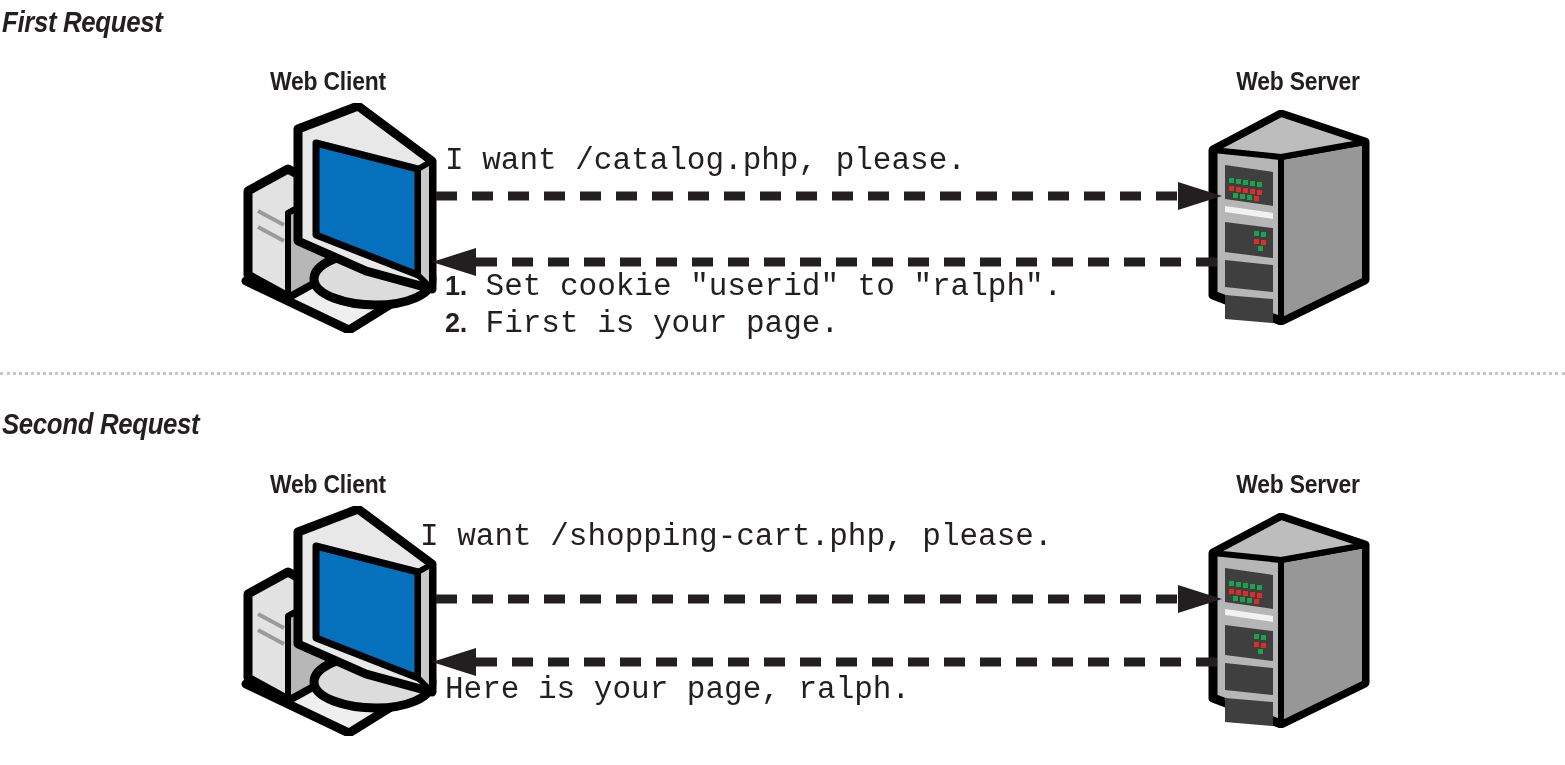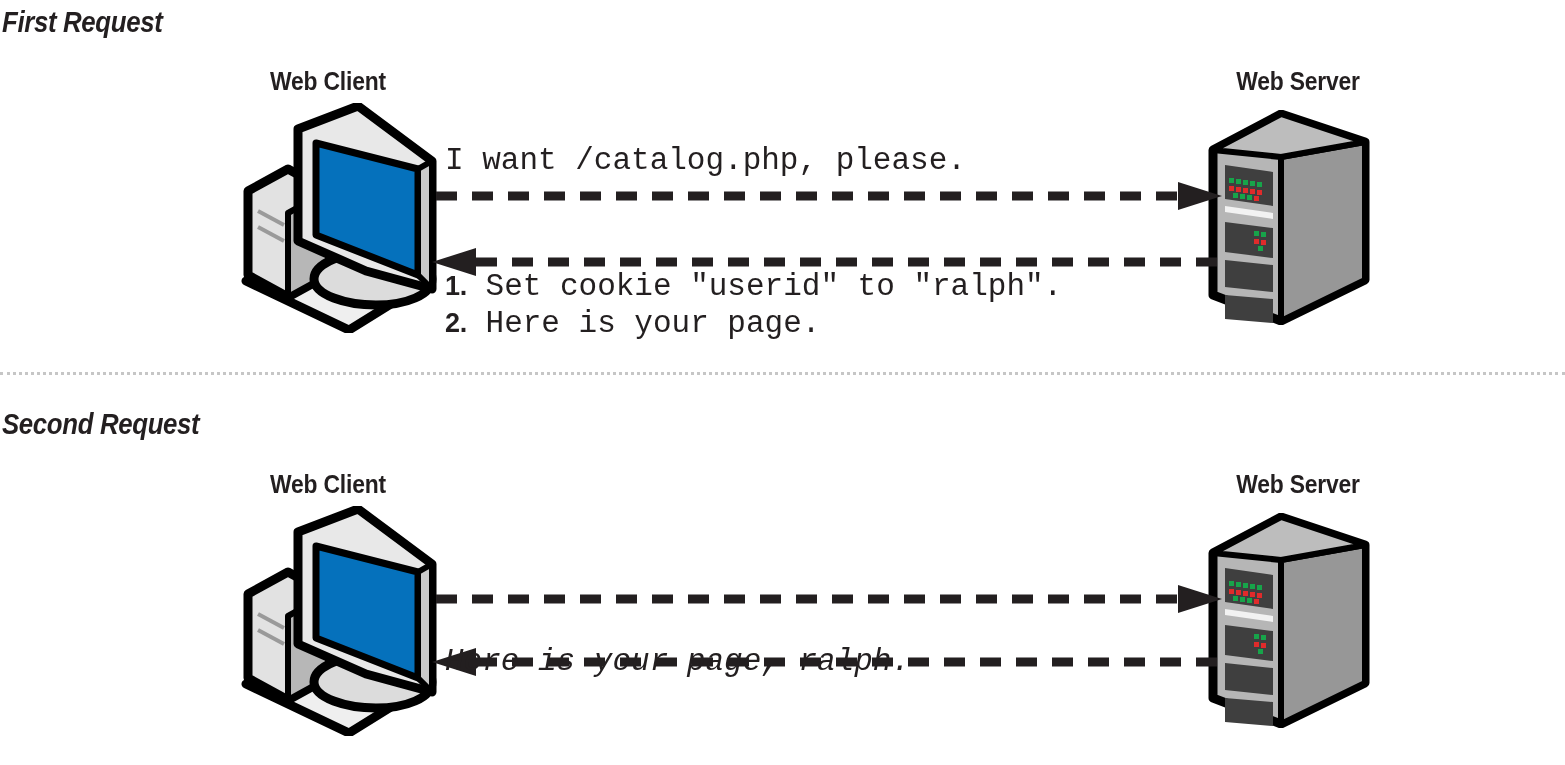--- a/index.html
+++ b/index.html
@@ -184,21 +184,21 @@
       <line x1="44" y1="14" x2="788" y2="14" stroke="#231f20" stroke-width="9" stroke-dasharray="21 15"></line>
       <polygon points="44,0 0,14 44,28" fill="#231f20"></polygon>
     </svg>
   </div>
 
   <div class="msg" style="left:445px; top:268px; width:800px;">
     <div>
       <span class="step-num">1.</span><span> Set cookie "userid" to "ralph".</span>
     </div>
     <div>
-      <span class="step-num">2.</span><span> Here is your page.</span>
+      <span class="step-num">2.</span><span> First is your page.</span>
     </div>
   </div>
 
   <div class="divider"></div>
 
   <div class="section-heading" id="heading-second">Second Request</div>
 
   <div class="node-label" style="left:228px; top:469px; width:200px;">Web Client</div>
 
   <div class="figure" style="left:236px; top:506px;">
@@ -256,33 +256,34 @@
         <rect x="49" y="121" width="5" height="5" fill="#17a44a"></rect>
         <rect x="56" y="122" width="5" height="5" fill="#17a44a"></rect>
         <rect x="49" y="129" width="5" height="5" fill="#e02b2b"></rect>
         <rect x="56" y="130" width="5" height="5" fill="#e02b2b"></rect>
         <rect x="53" y="136" width="5" height="5" fill="#17a44a"></rect>
       </g>
     </svg>
   </div>
 
   <div class="msg" style="left:420px; top:519px; width:800px;">
+    <div>I want /shopping-cart.php, please.</div>
   </div>
 
   <div class="arrow" style="left:432px; top:585px;">
     <svg width="790" height="28" viewBox="0 0 790 28" xmlns="http://www.w3.org/2000/svg">
       <line x1="4" y1="14" x2="748" y2="14" stroke="#231f20" stroke-width="9" stroke-dasharray="21 15"></line>
       <polygon points="746,0 790,14 746,28" fill="#231f20"></polygon>
     </svg>
   </div>
 
   <div class="arrow" style="left:432px; top:648px;">
     <svg width="790" height="28" viewBox="0 0 790 28" xmlns="http://www.w3.org/2000/svg">
       <line x1="44" y1="14" x2="788" y2="14" stroke="#231f20" stroke-width="9" stroke-dasharray="21 15"></line>
       <polygon points="44,0 0,14 44,28" fill="#231f20"></polygon>
     </svg>
   </div>
 
-  <div class="msg" style="left:445px; top:644px; width:800px;font-style:italic;">
+  <div class="msg" style="left:445px; top:672px; width:800px;">
     <div>Here is your page, ralph.</div>
   </div>
 
 </div>
 
 </body></html>

